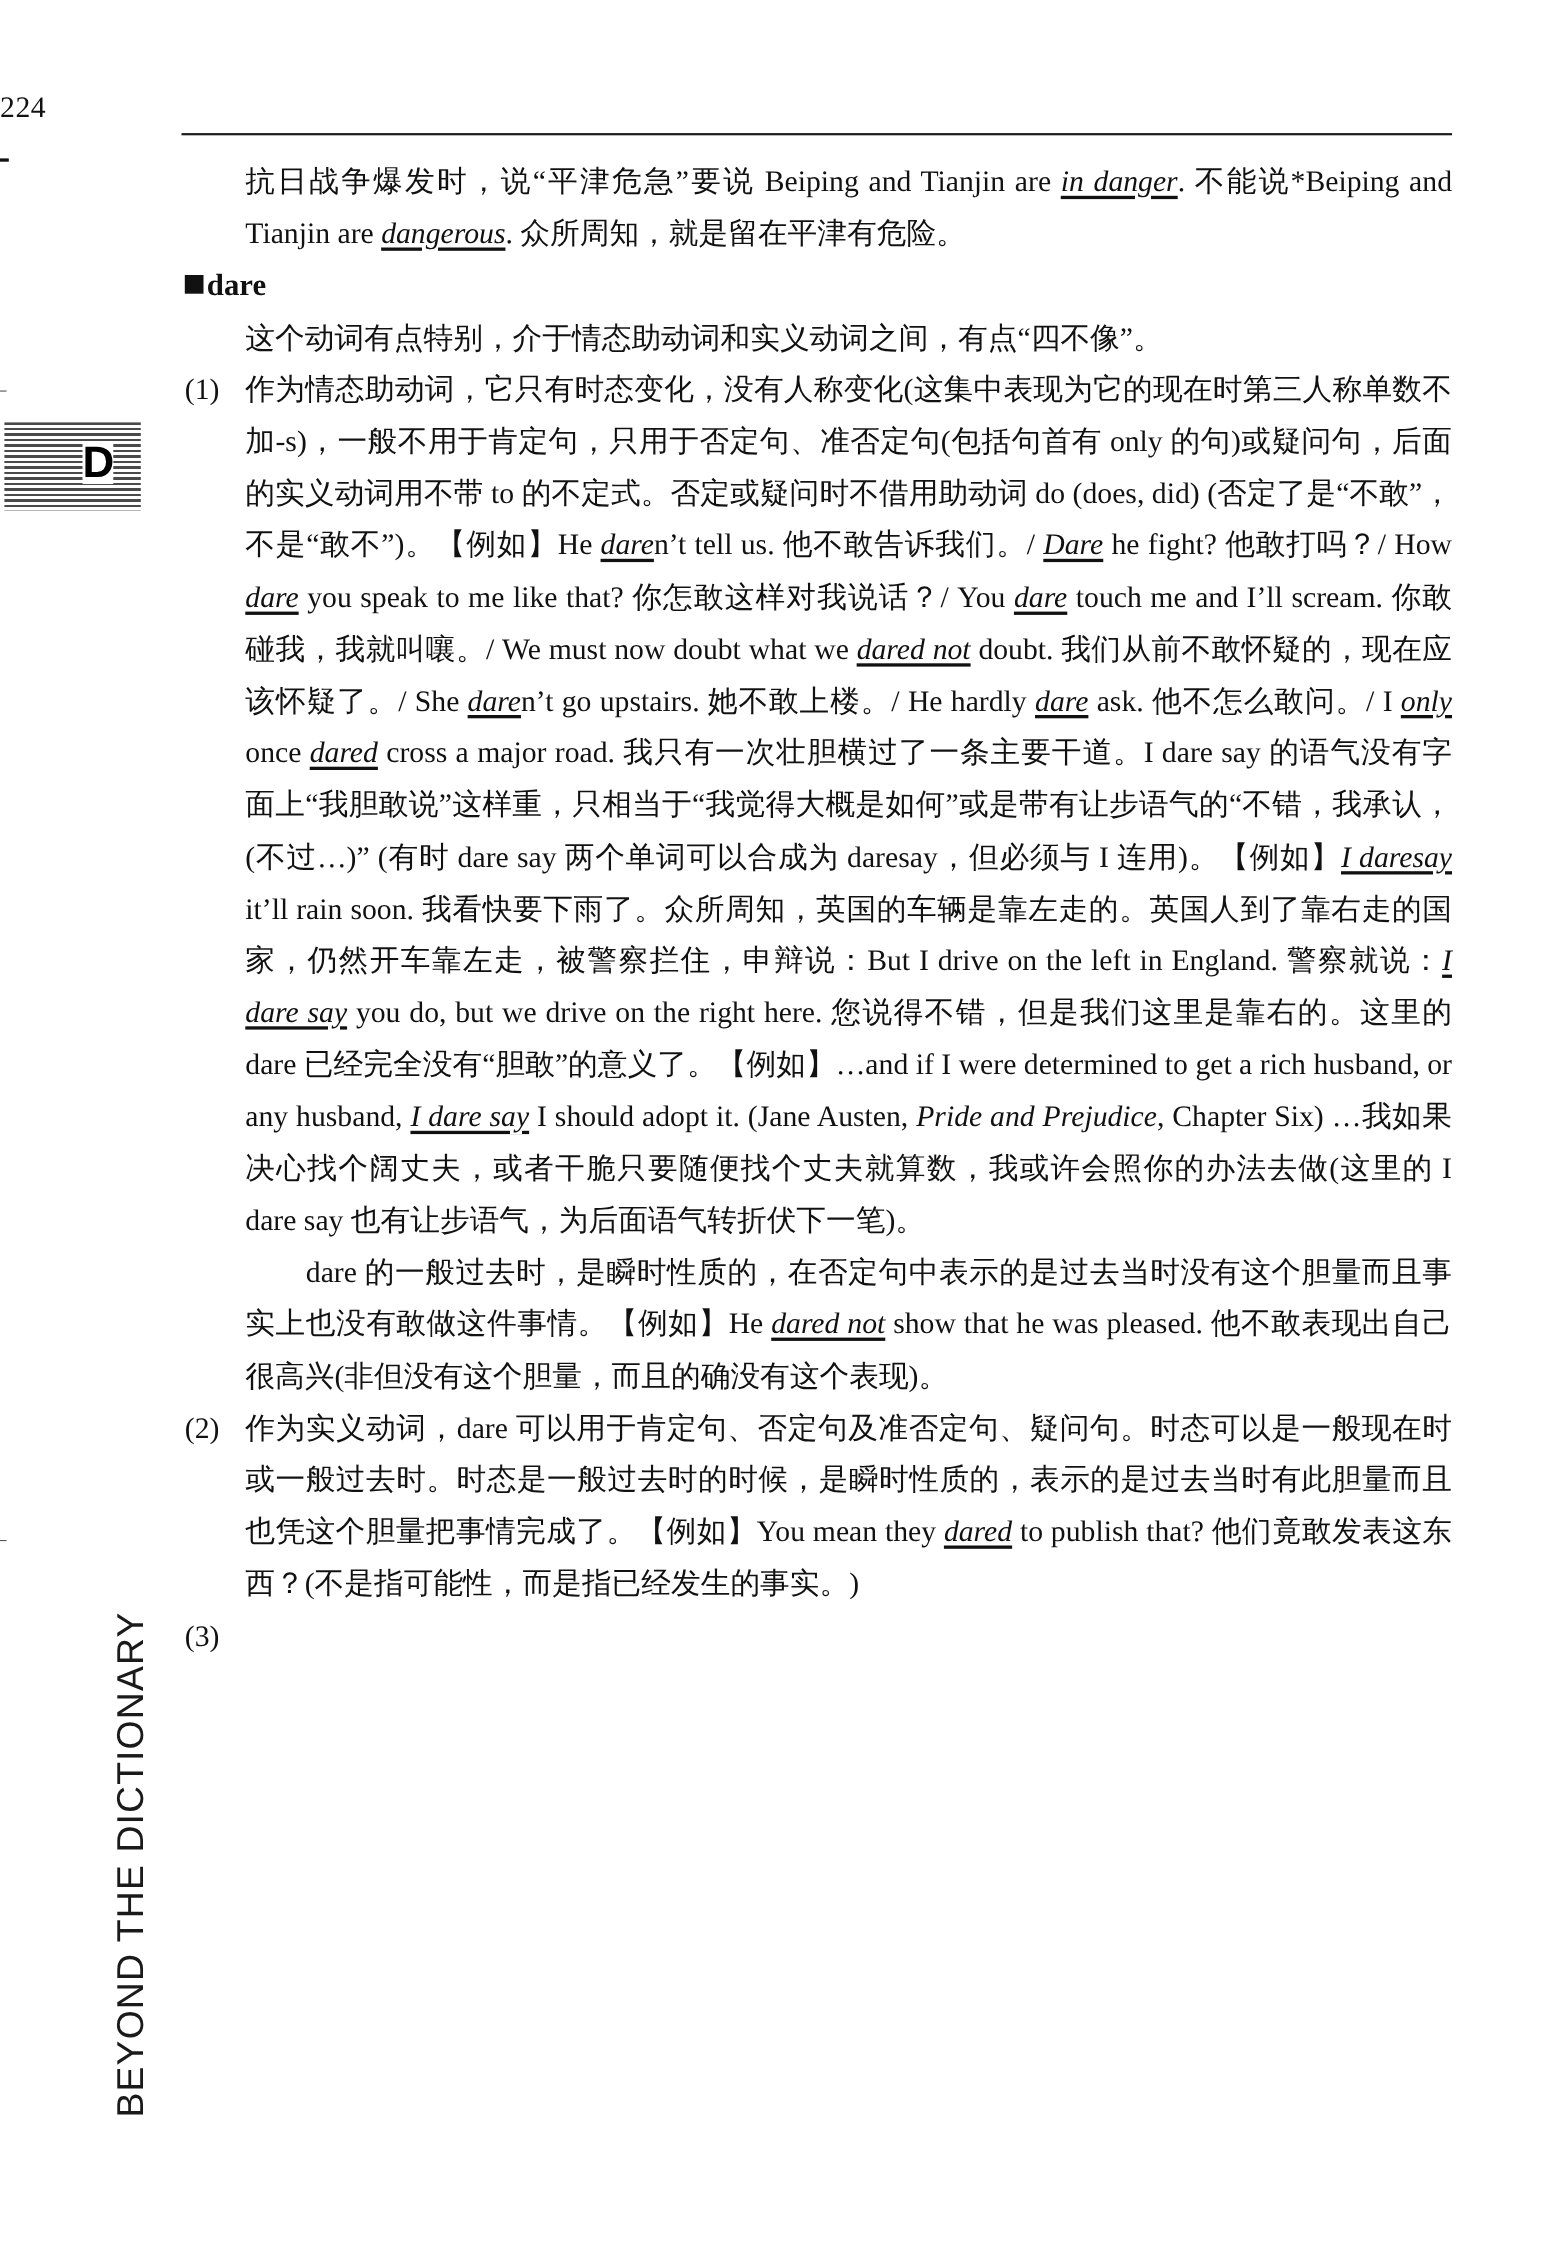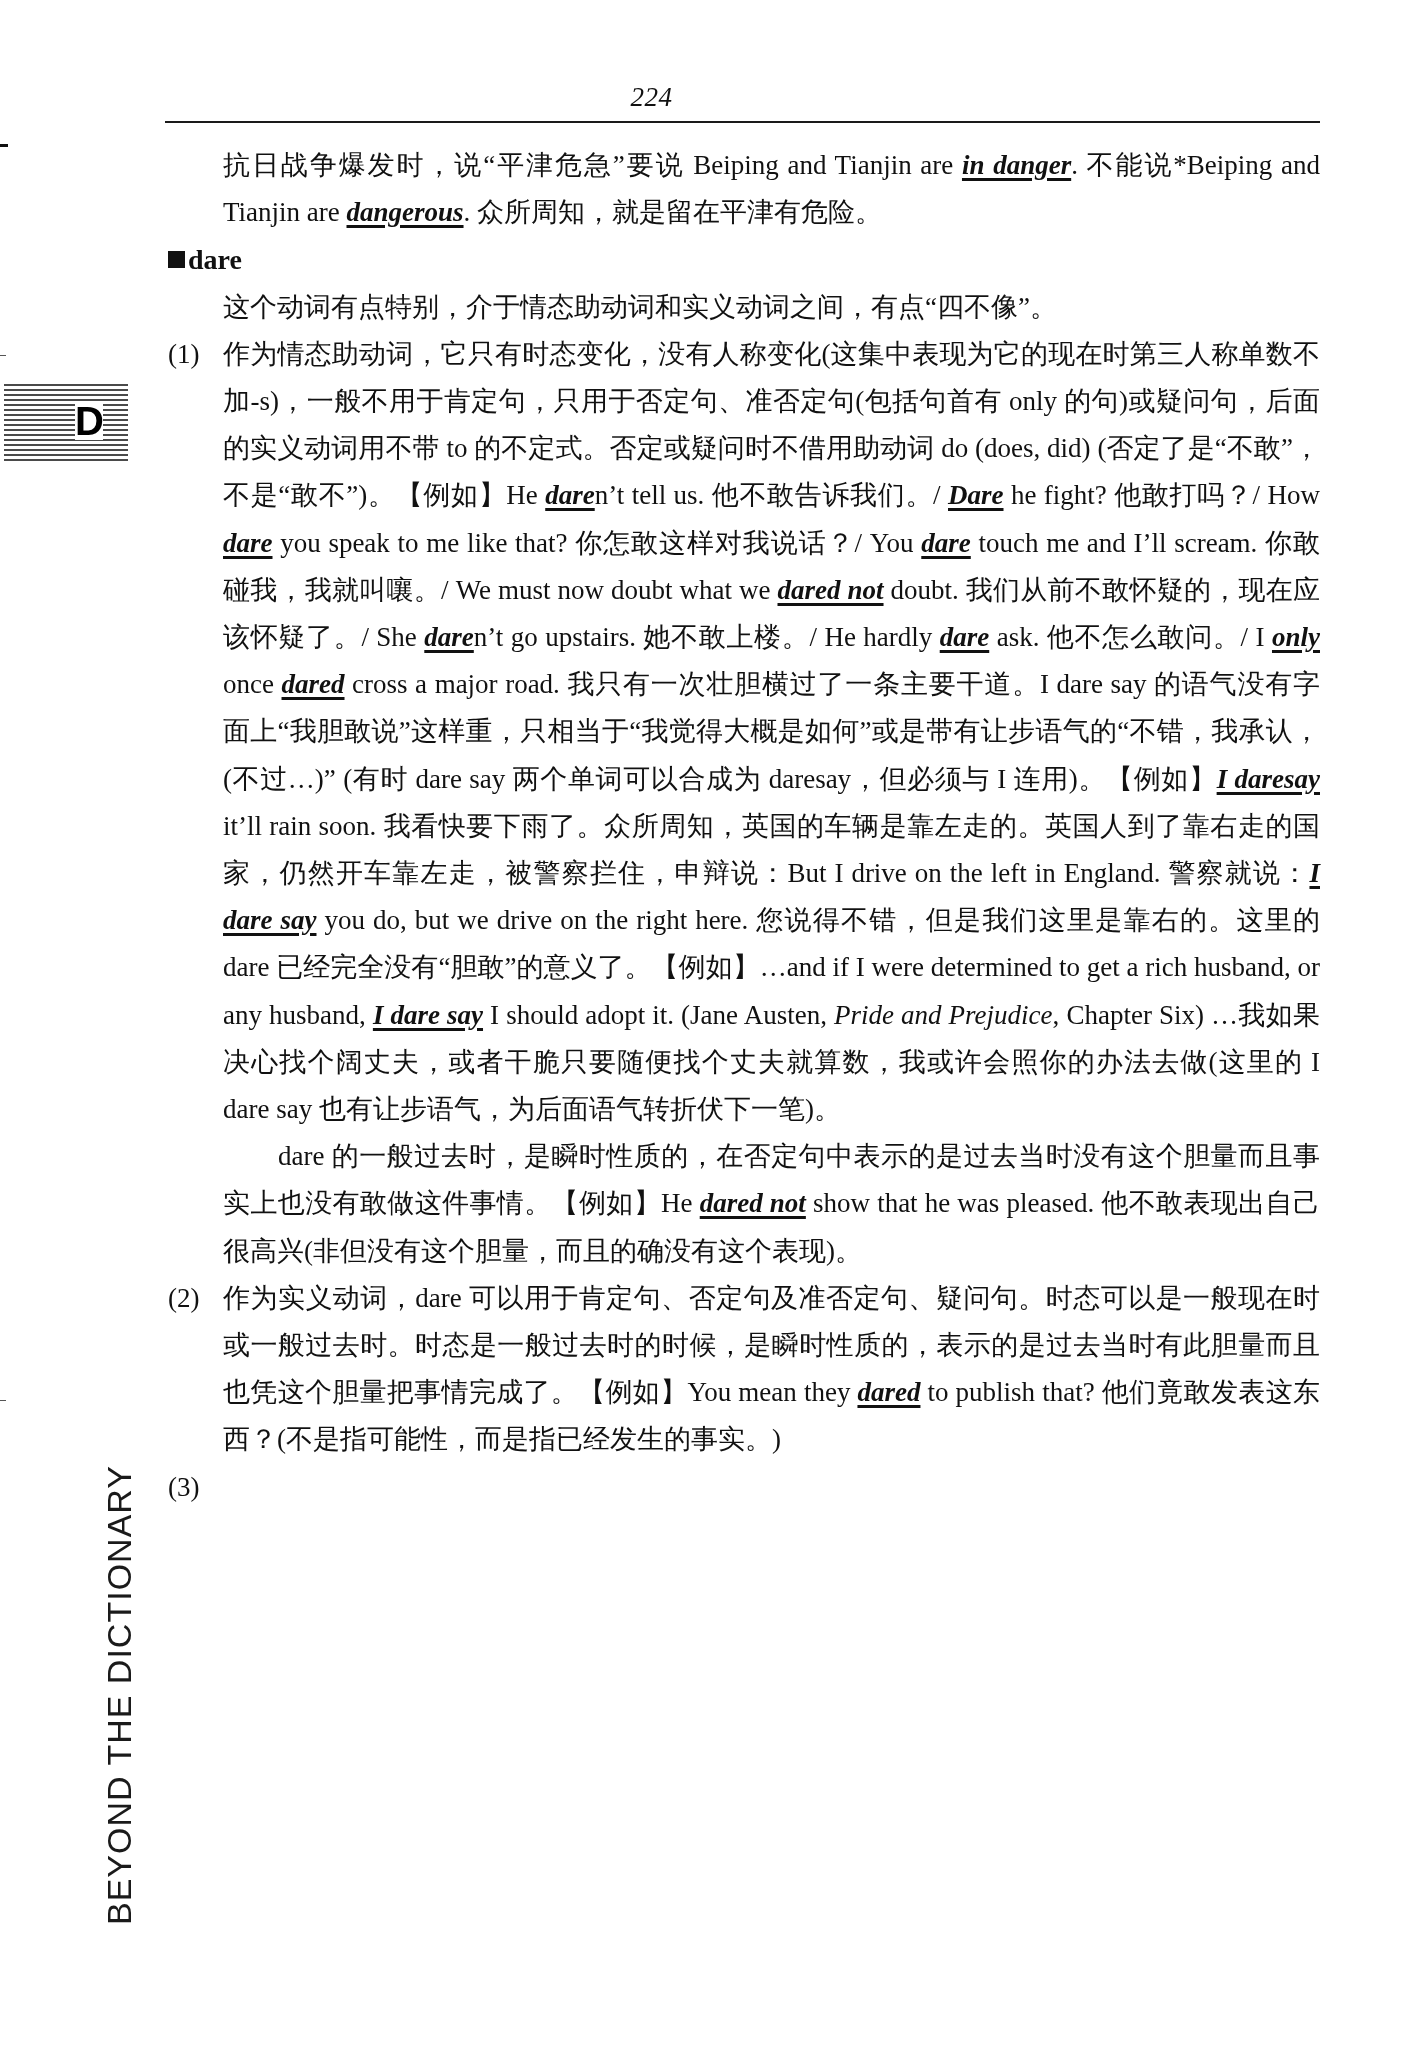--- a/index.html
+++ b/index.html
@@ -2,22 +2,22 @@
 <html><head>
   <meta charset="utf-8">
   <style>
     html, body { margin: 0; padding: 0; background: #ffffff; }
     body {
       width: 1412px; height: 2048px; position: relative; overflow: hidden;
       font-family: "Liberation Serif", "DejaVu Serif", serif;
       color: #111111;
     }
     .page-number {
-      position: absolute; top: 82px; left: 0; width: 1303px; text-align: center;
-      font-size: 27px; letter-spacing: 0.5px; font-style: italic;
+      position: absolute; top: 82px; left: 0; width: 1303px; text-align: left;
+      font-size: 27px; letter-spacing: 0.5px;
     }
     .header-rule {
       position: absolute; top: 121px; left: 165px; width: 1155px; height: 2px;
       background: #1a1a1a;
     }
     .left-tick {
       position: absolute; top: 144px; left: 0; width: 8px; height: 3px; background: #111;
     }
     .left-tick.t2 { top: 355px; width: 6px; height: 1px; background: #555; }
     .left-tick.t3 { top: 1400px; width: 6px; height: 1px; background: #555; }
@@ -46,21 +46,21 @@
     .para.indent { text-indent: 55px; }
     .headword {
       margin: 0; font-family: "Liberation Serif", serif; font-weight: bold; font-size: 28px;
     }
     .headword .square {
       display: inline-block; width: 17px; height: 17px; background: #111; margin-right: 3px;
       vertical-align: 1px;
     }
     .item { margin: 0; padding-left: 55px; position: relative; }
     .item .num { position: absolute; left: 0; top: 0; }
-    .em { font-weight: bold; font-style: italic; text-decoration: underline; text-decoration-thickness: 3px; text-underline-offset: 4px; }
+    .em { font-weight: normal; font-style: italic; text-decoration: underline; text-decoration-thickness: 3px; text-underline-offset: 4px; }
     .it { font-style: italic; }
   </style>
 </head>
 <body>
 
 <div class="page-number">224</div>
 <div class="header-rule"></div>
 <div class="left-tick"></div>
 <div class="left-tick t2"></div>
 <div class="left-tick t3"></div>

